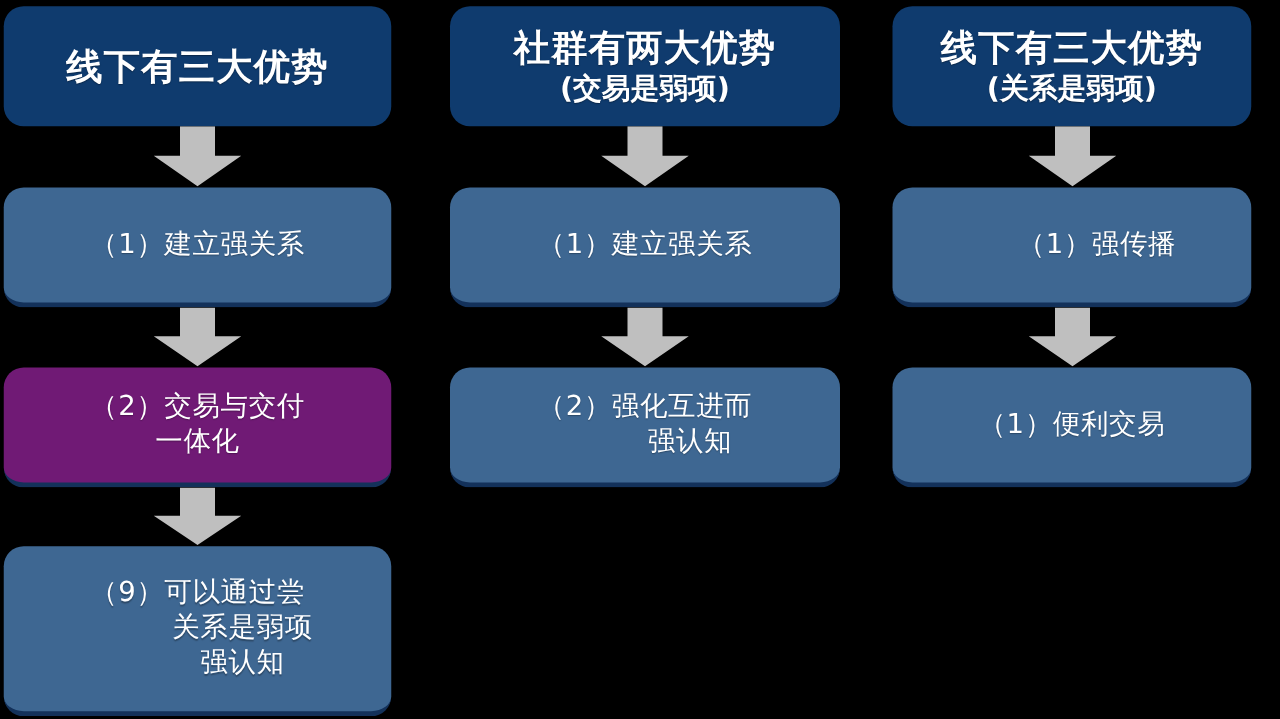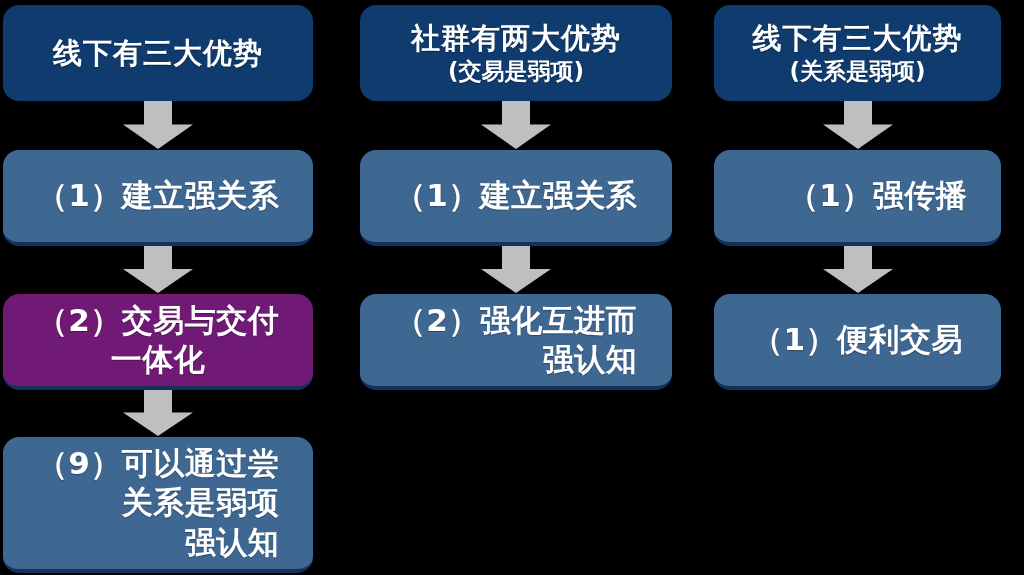--- a/index.html
+++ b/index.html
@@ -80,27 +80,27 @@
   .title-sub {
     display: block;
     font-weight: bold;
     font-size: 23px;
     margin-top: 1px;
     text-shadow: 0 1px 1px rgba(0,0,0,0.35);
   }
 
   .step-text {
     display: block;
-    font-weight: bold;
-    font-size: 31px;
+    font-weight: normal;
+    font-size: 22px;
     letter-spacing: 0.5px;
     text-shadow: 0 1px 1px rgba(0,0,0,0.30);
   }
   .step-text .ln { display: block; }
-  .step-text.hang { text-align: right; }
+  .step-text.hang { text-align: center; }
   .step-text.hang .ln + .ln { padding-left: 72px; }
   .step-text.center { text-align: center; }
 
   
   .arrow {
     position: absolute;
     width: 74px;
     margin-left: -37px;
   }
   .arrow svg { display: block; width: 100%; height: 100%; }

